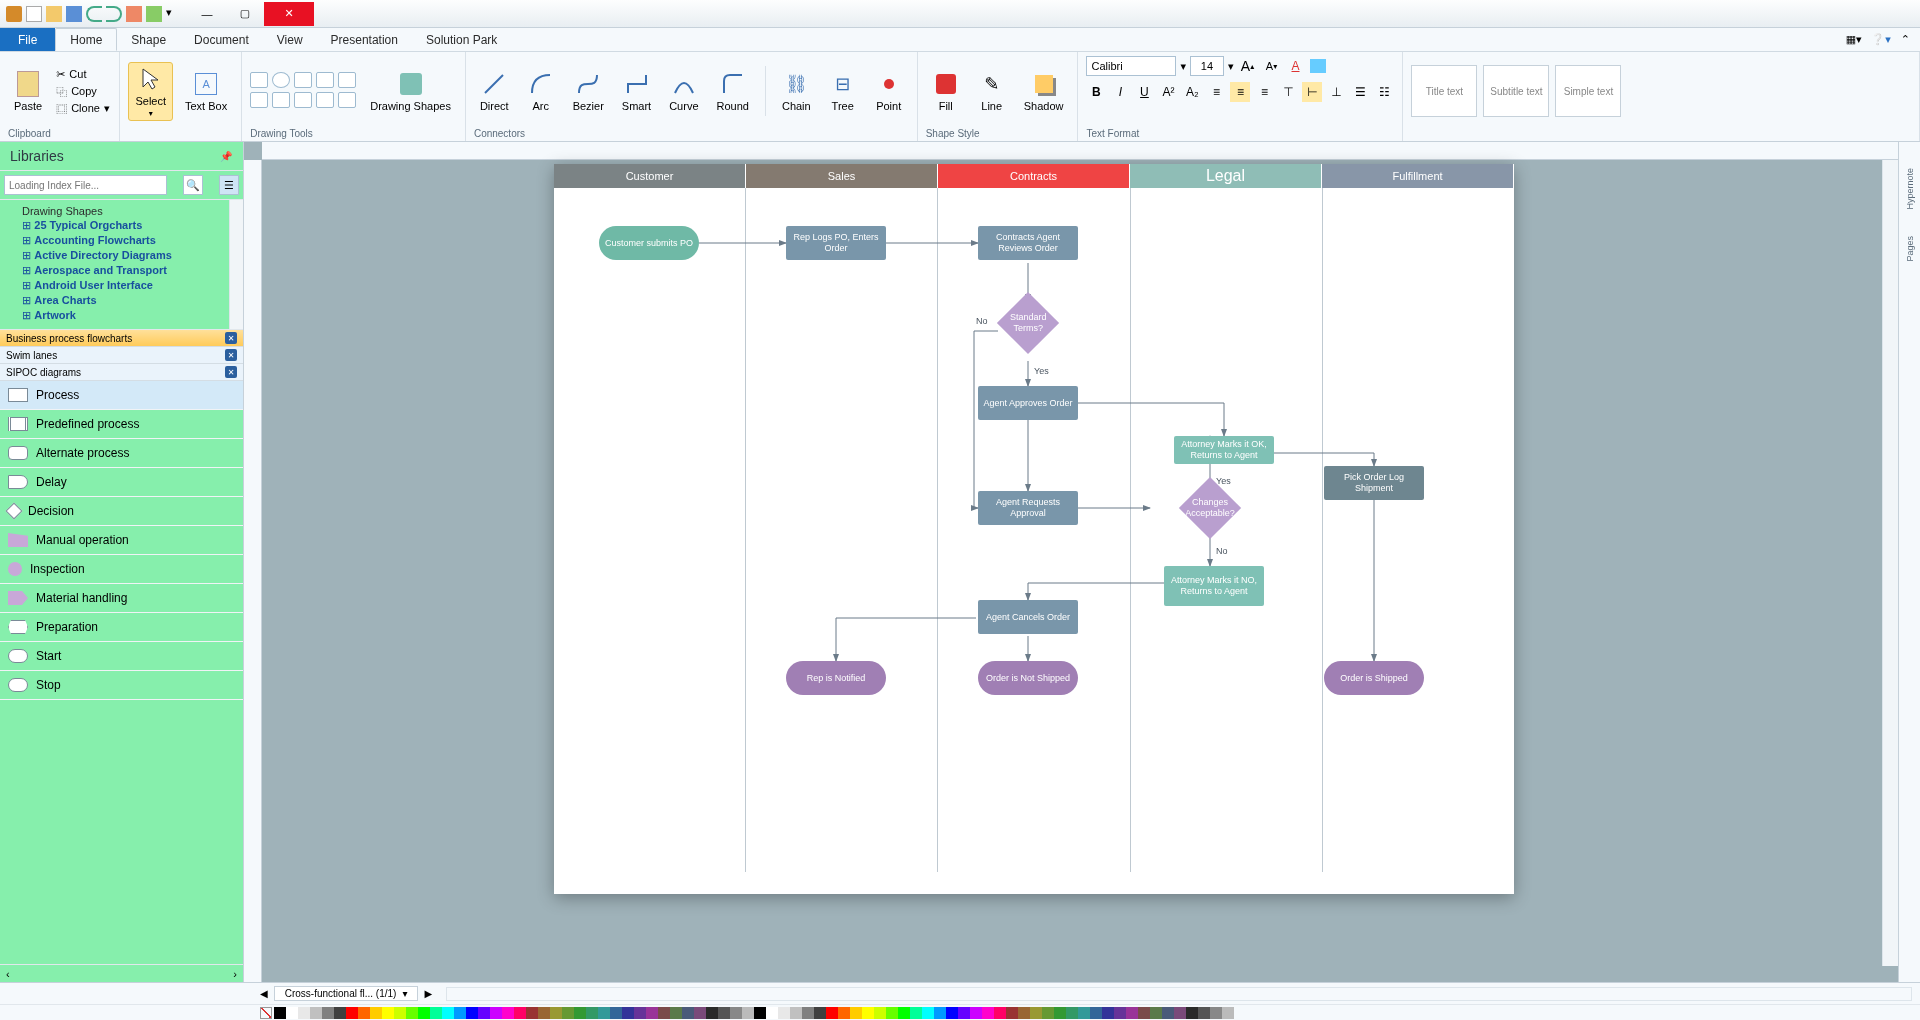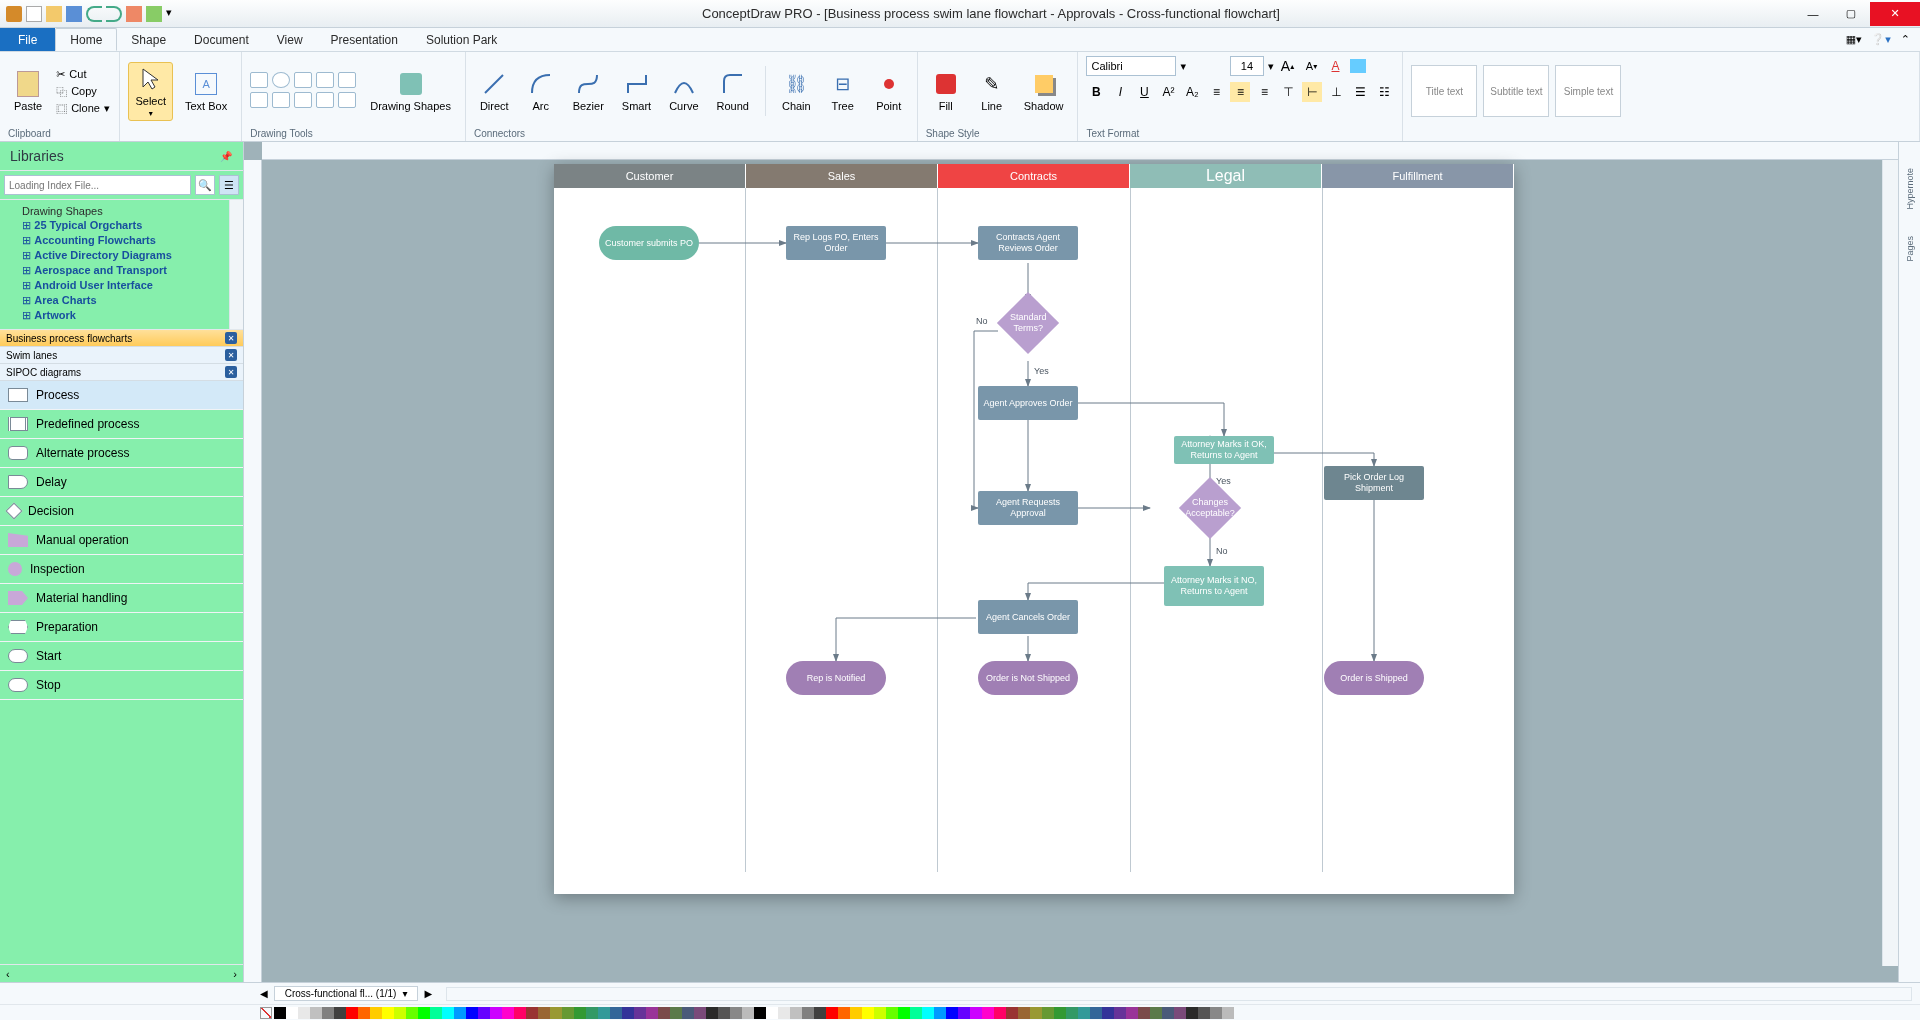--- a/index.html
+++ b/index.html
@@ -21,28 +21,28 @@
 .grpbody { flex:1; display:flex; align-items:center; gap:6px; }
 .grplabel { font-size:10px; color:#5a6b7a; padding-top:2px; }
 .bigbtn { display:flex; flex-direction:column; align-items:center; gap:2px; padding:2px 6px; font-size:11px; }
 .bigbtn.sel { background:#ffe9a6; border:1px solid #e9c152; border-radius:3px; }
 .icobox { width:28px; height:28px; display:flex; align-items:center; justify-content:center; }
 .smallbtn { display:flex; align-items:center; gap:4px; font-size:11px; padding:1px 2px; }
 .grid5 { display:grid; grid-template-columns:repeat(5,20px); grid-auto-rows:18px; gap:2px; }
 .mini { width:18px; height:16px; border:1px solid #9dbad0; background:#fff; border-radius:2px; }
 .fontrow { display:flex; align-items:center; gap:4px; }
 .fontsel { width:90px; height:20px; border:1px solid #abc1d3; font-size:11px; padding:0 4px; background:#fff; }
-.sizesel { width:34px; height:20px; border:1px solid #abc1d3; font-size:11px; text-align:center; background:#fff;margin-left:40px; }
+.sizesel { width:34px; height:20px; border:1px solid #abc1d3; font-size:11px; text-align:center; background:#fff; }
 .fmtbtn { width:20px; height:20px; display:flex; align-items:center; justify-content:center; font-size:12px; }
 .stylecard { width:66px; height:52px; border:1px solid #c6d1da; background:#fff; display:flex; align-items:center; justify-content:center; font-size:10px; color:#888; }
 .workarea { display:flex; height:calc(1020px - 28px - 24px - 90px - 22px - 16px); }
 .libpanel { width:244px; border-right:1px solid #c6d1da; display:flex; flex-direction:column; background:#86efac; }
 .libhdr { padding:6px 10px; font-size:14px; color:#2f3a44; border-bottom:1px solid #e1e7ec; display:flex; align-items:center; }
 .libhdr .pin { margin-left:auto; font-size:10px; color:#6b7b89; }
-.libsearch { display:flex; padding:4px; gap:4px; border-bottom:1px solid #e1e7ec; }
+.libsearch { display:flex; padding:4px; gap:16px; border-bottom:1px solid #e1e7ec; }
 .libsearch input { flex:1; height:20px; border:1px solid #abc1d3; font-size:10px; padding:0 4px; }
 .searchico { width:20px; height:20px; border:1px solid #abc1d3; display:flex; align-items:center; justify-content:center; background:#fff; }
 .treebox { height:130px; overflow:auto; border-bottom:1px solid #e1e7ec; padding:4px 2px; position:relative; }
 .treeitem { padding:1px 4px 1px 20px; font-size:11px; color:#184f9e; cursor:default; }
 .treeitem.plain { color:#2b2b2b; font-weight:normal; }
 .treeitem b { font-weight:bold; }
 .scrollhint { position:absolute; right:0; top:0; bottom:0; width:14px; background:#f1f5f8; border-left:1px solid #dde5eb; }
 .libtabs { }
 .libtab { padding:2px 6px; font-size:10px; border-bottom:1px solid #d4dde4; display:flex; align-items:center; }
 .libtab.act { background:linear-gradient(#ffe09a,#ffcb5a); }
@@ -85,21 +85,20 @@
     <span class="qat-ico" style="background:#d48a2a;border-radius:2px"></span>
     <span class="qat-ico" style="background:#fff;border:1px solid #aaa"></span>
     <span class="qat-ico" style="background:#f3c96b"></span>
     <span class="qat-ico" style="background:#5a8fd6"></span>
     <span class="qat-ico" style="border:2px solid #4a8; border-right:none; border-radius:50% 0 0 50%"></span>
     <span class="qat-ico" style="border:2px solid #4a8; border-left:none; border-radius:0 50% 50% 0"></span>
     <span class="qat-ico" style="background:#e86"></span>
     <span class="qat-ico" style="background:#8c6"></span>
     <span class="qat-ico">▾</span>
   </div>
-  <div class="title">ConceptDraw PRO - [Business process swim lane flowchart - Approvals - Cross-functional flowchart]</div>
   <div class="winbtns">
     <div class="winbtn">—</div>
     <div class="winbtn">▢</div>
     <div class="winbtn close">✕</div>
   </div>
 </div>
 
 <div class="menubar">
   <div class="filetab">File</div>
   <div class="tab active">Home</div>

